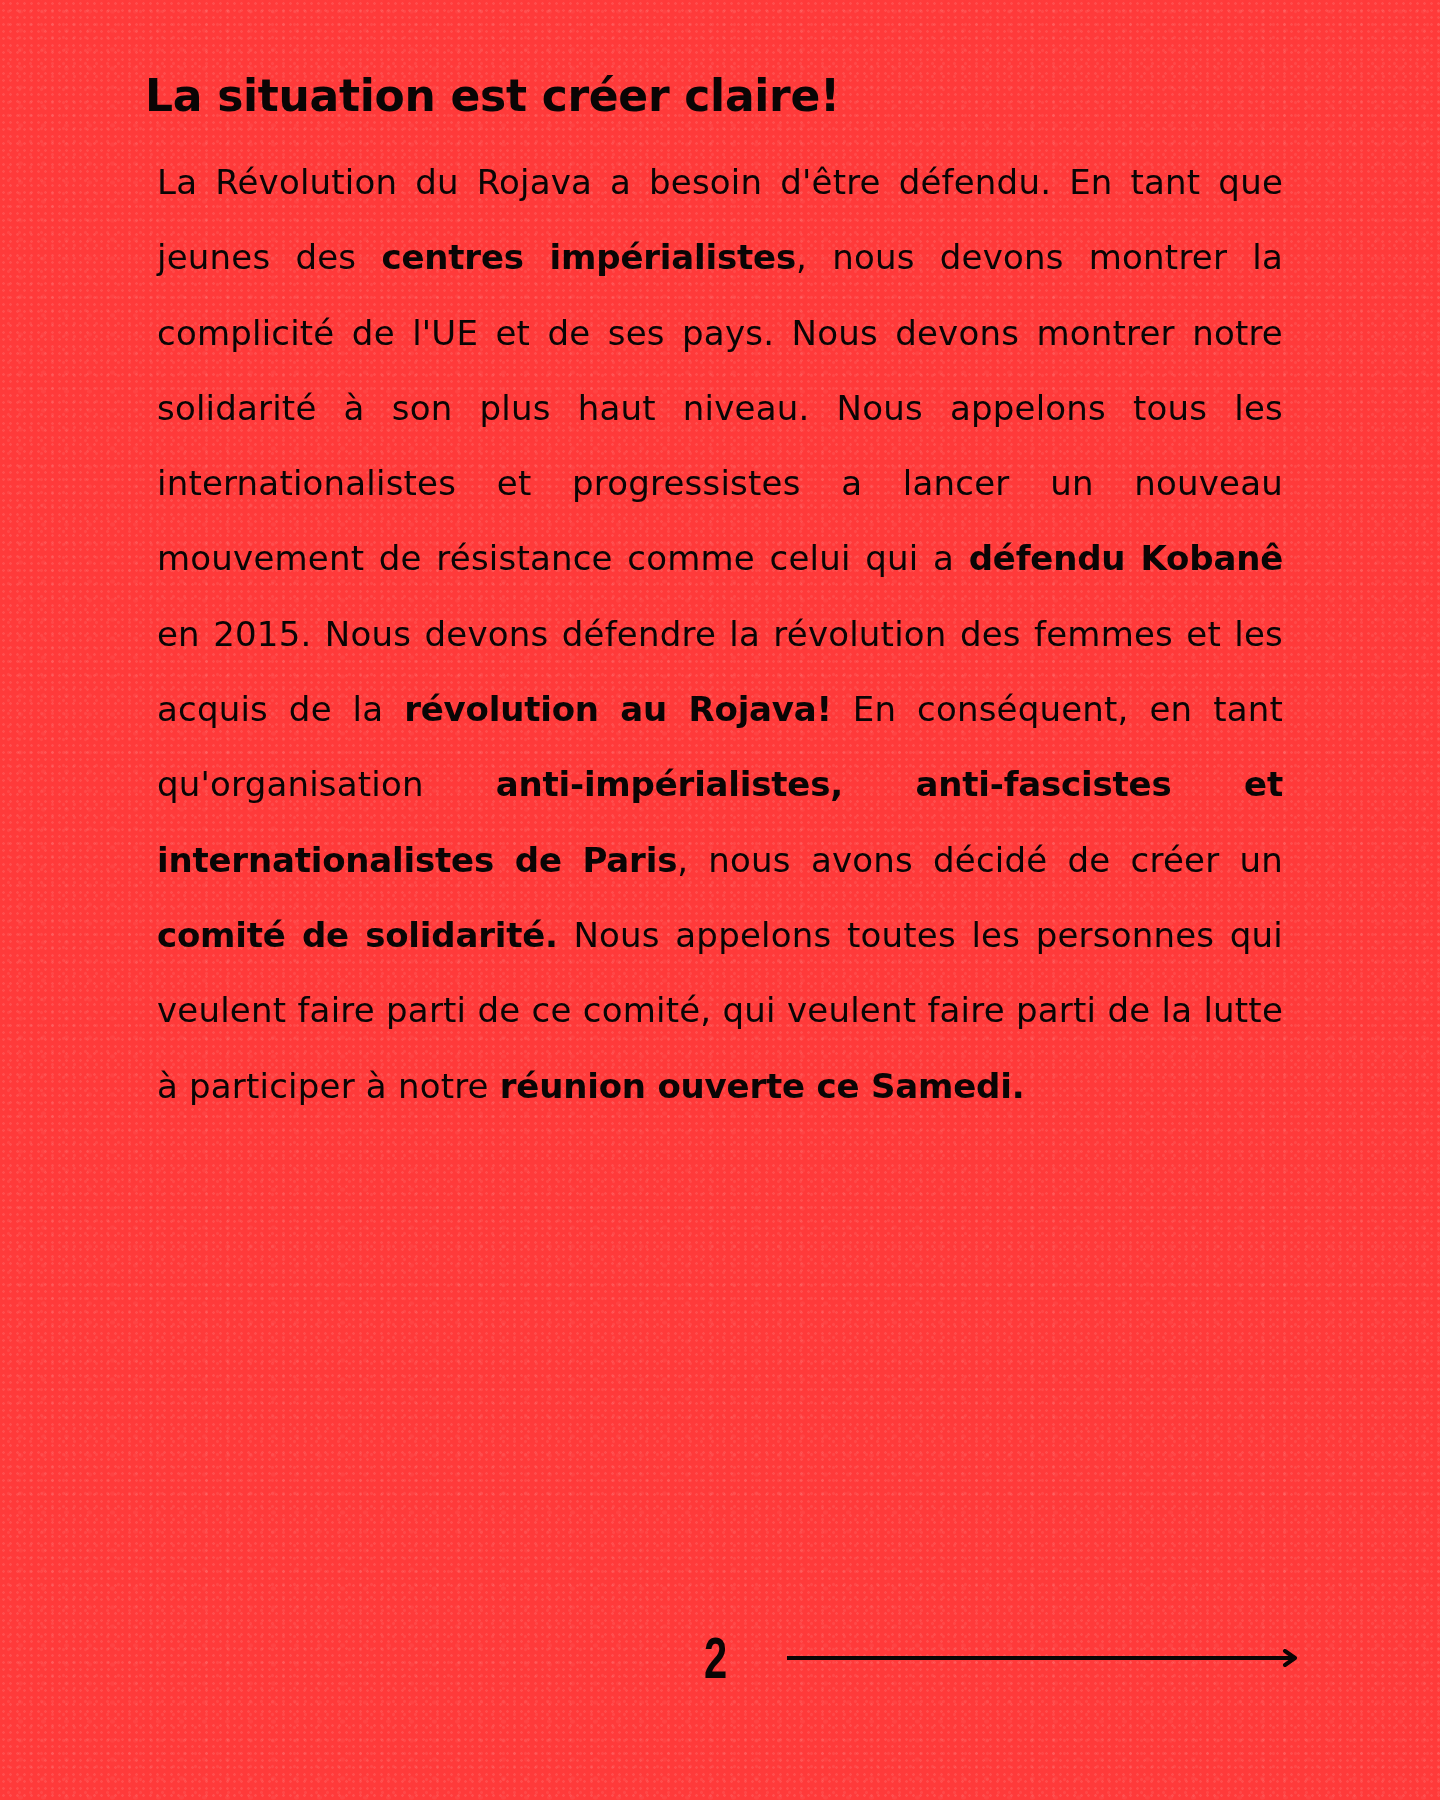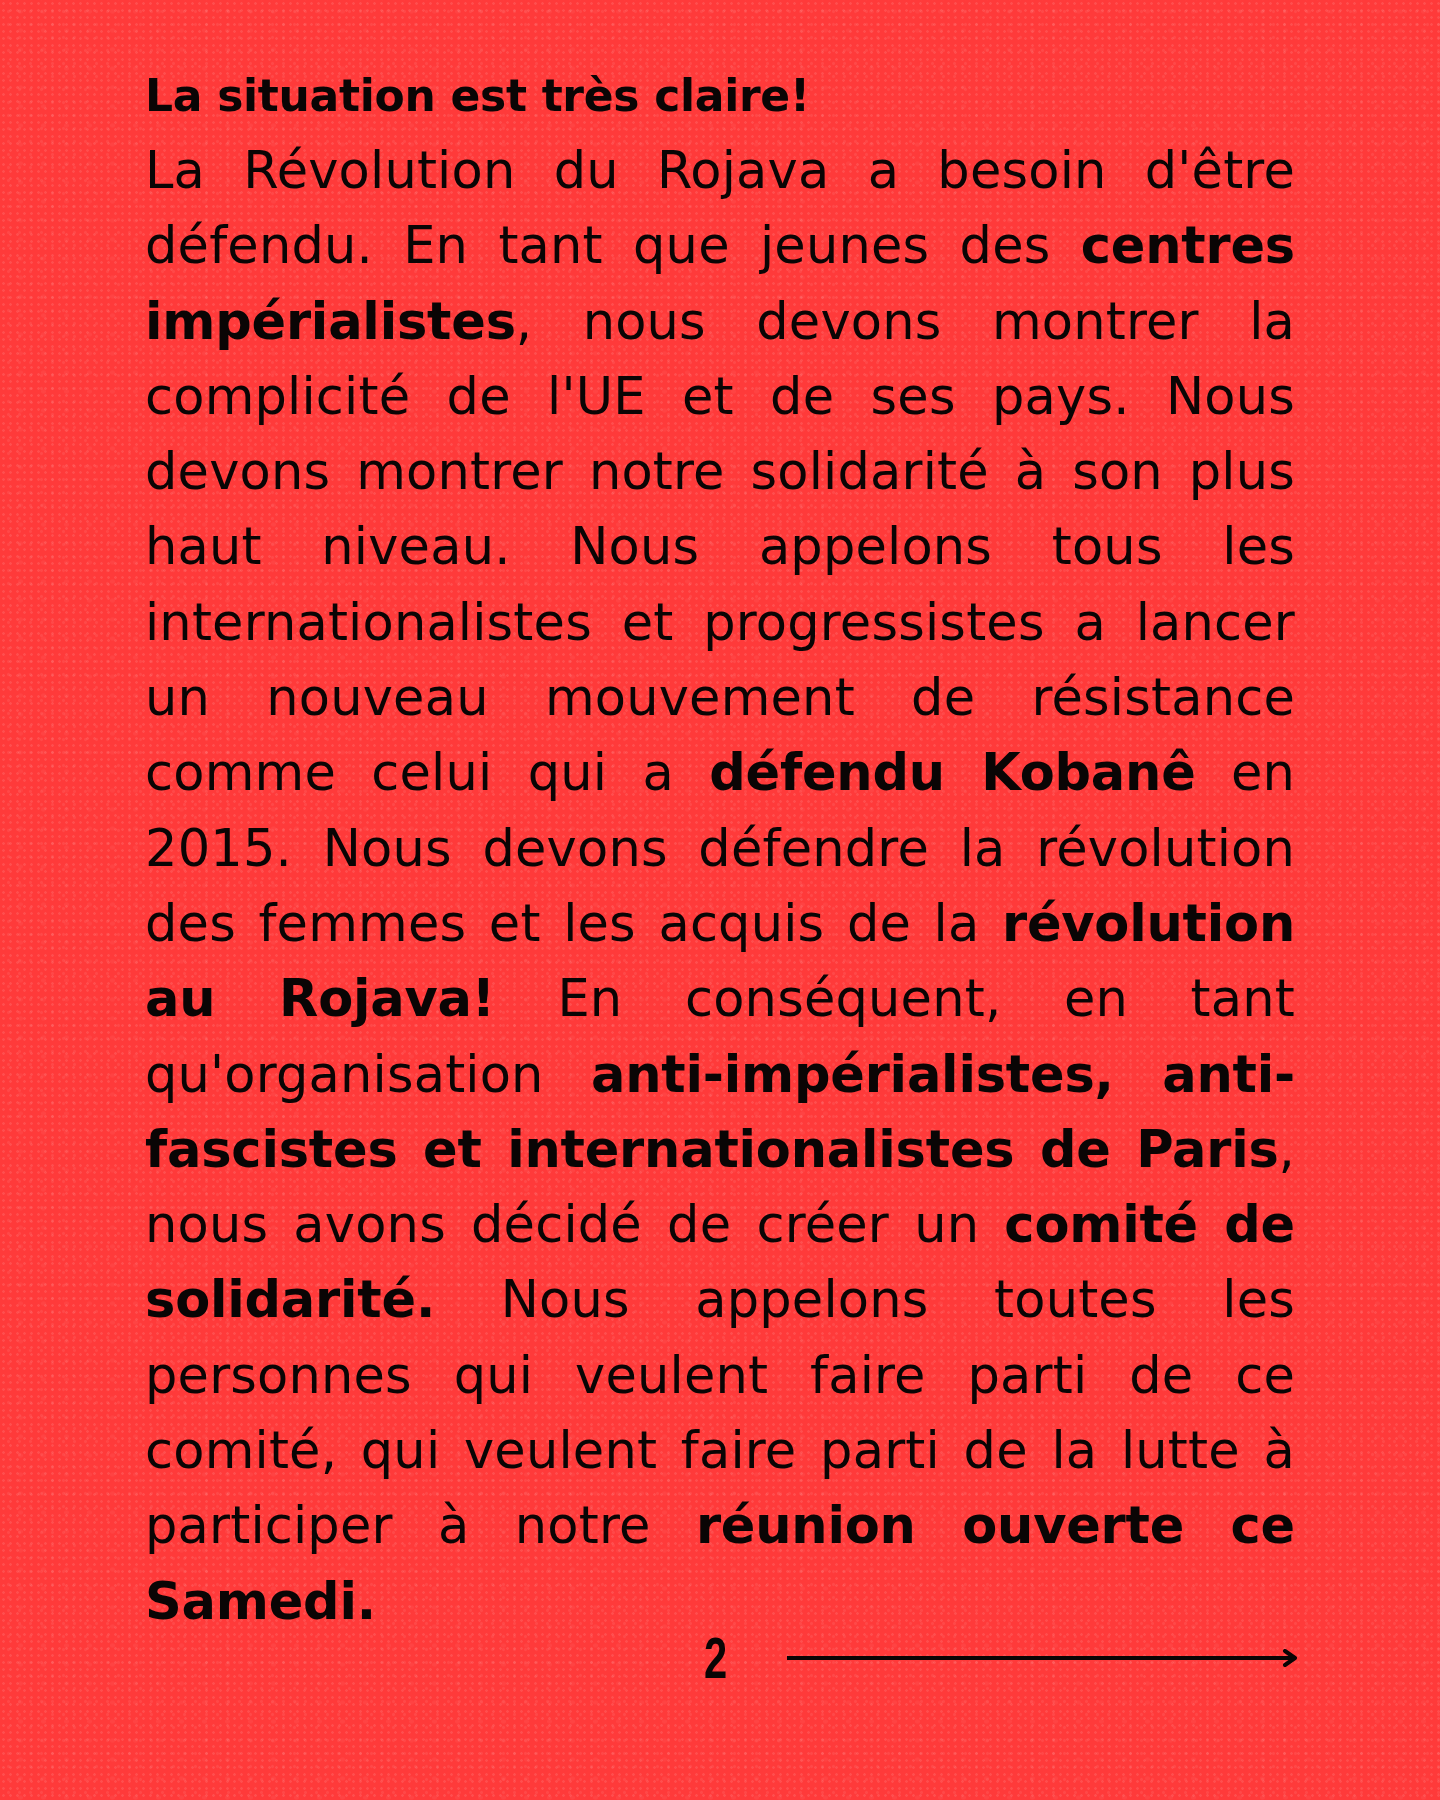--- a/index.html
+++ b/index.html
@@ -28,22 +28,22 @@
       width: 1150px;
     }
     .title {
       font-weight: bold;
       font-size: 44px;
       line-height: 75px;
       margin: 0;
       letter-spacing: -0.3px;
     }
     .body-text {
-      margin: 0;
-      font-size: 51px;
+      margin: 12px;
+      font-size: 34px;
       line-height: 75.3px;
       text-align: justify;
       font-weight: normal;
       letter-spacing: 0.2px;
     }
     .body-text b {
       font-weight: bold;
       letter-spacing: -0.2px;
     }
     .footer {
@@ -69,21 +69,21 @@
       left: 87px;
       top: 21px;
       width: 512px;
       height: 18px;
     }
   </style>
 </head>
 <body>
 
 <div class="page">
-  <h1 class="title">La situation est très claire!</h1>
+  <h1 class="title">La situation est créer claire!</h1>
   <p class="body-text">
     <span>La Révolution du Rojava a besoin d'être défendu. En tant que jeunes des </span><b>centres impérialistes</b><span>, nous devons montrer la complicité de l'UE et de ses pays. Nous devons montrer notre solidarité à son plus haut niveau. Nous appelons tous les internationalistes et progressistes a lancer un nouveau mouvement de résistance comme celui qui a </span><b>défendu Kobanê</b><span> en 2015. Nous devons défendre la révolution des femmes et les acquis de la </span><b>révolution au Rojava!</b><span> En conséquent, en tant qu'organisation </span><b>anti-impérialistes, anti-fascistes et internationalistes de Paris</b><span>, nous avons décidé de créer un </span><b>comité de solidarité.</b><span> Nous appelons toutes les personnes qui veulent faire parti de ce comité, qui veulent faire parti de la lutte à participer à notre </span><b>réunion ouverte ce Samedi.</b>
   </p>
 </div>
 
 <div class="footer">
   <span class="page-number">2</span>
   <svg class="next-arrow" viewBox="0 0 512 18" xmlns="http://www.w3.org/2000/svg">
     <line x1="0" y1="9" x2="508" y2="9" stroke="#0a0505" stroke-width="4"></line>
     <polyline points="498,2 508,9 498,16" fill="none" stroke="#0a0505" stroke-width="4" stroke-linejoin="round" stroke-linecap="round"></polyline>

